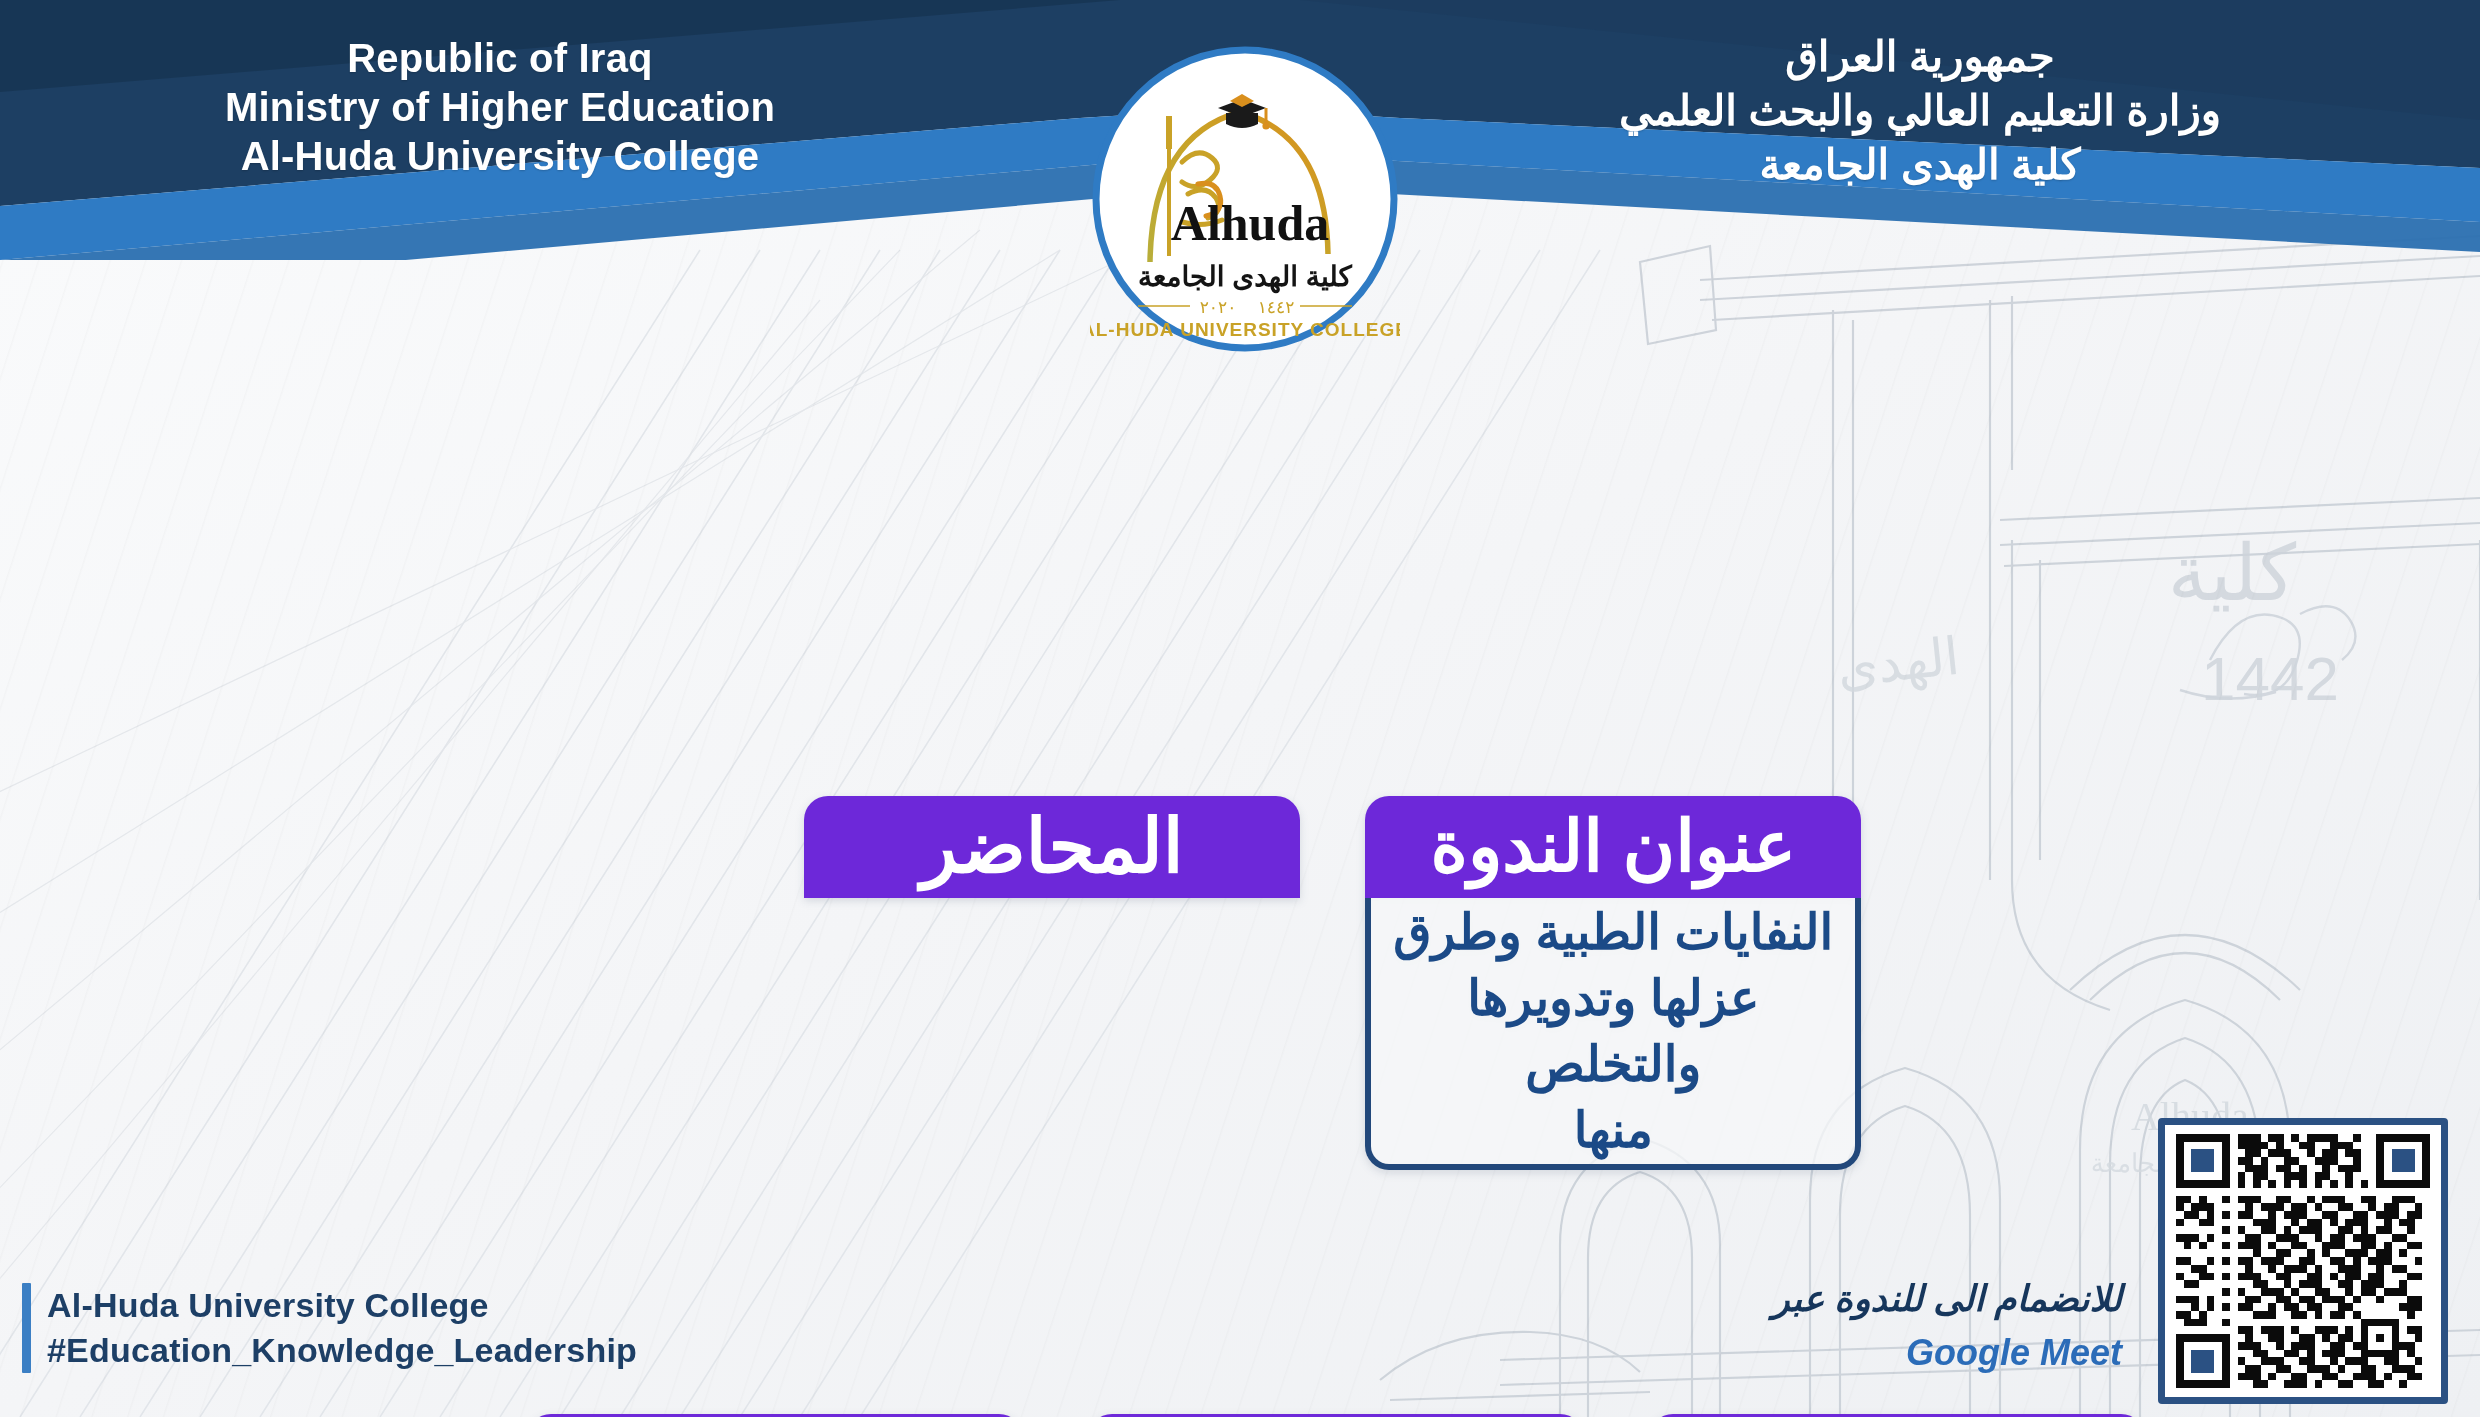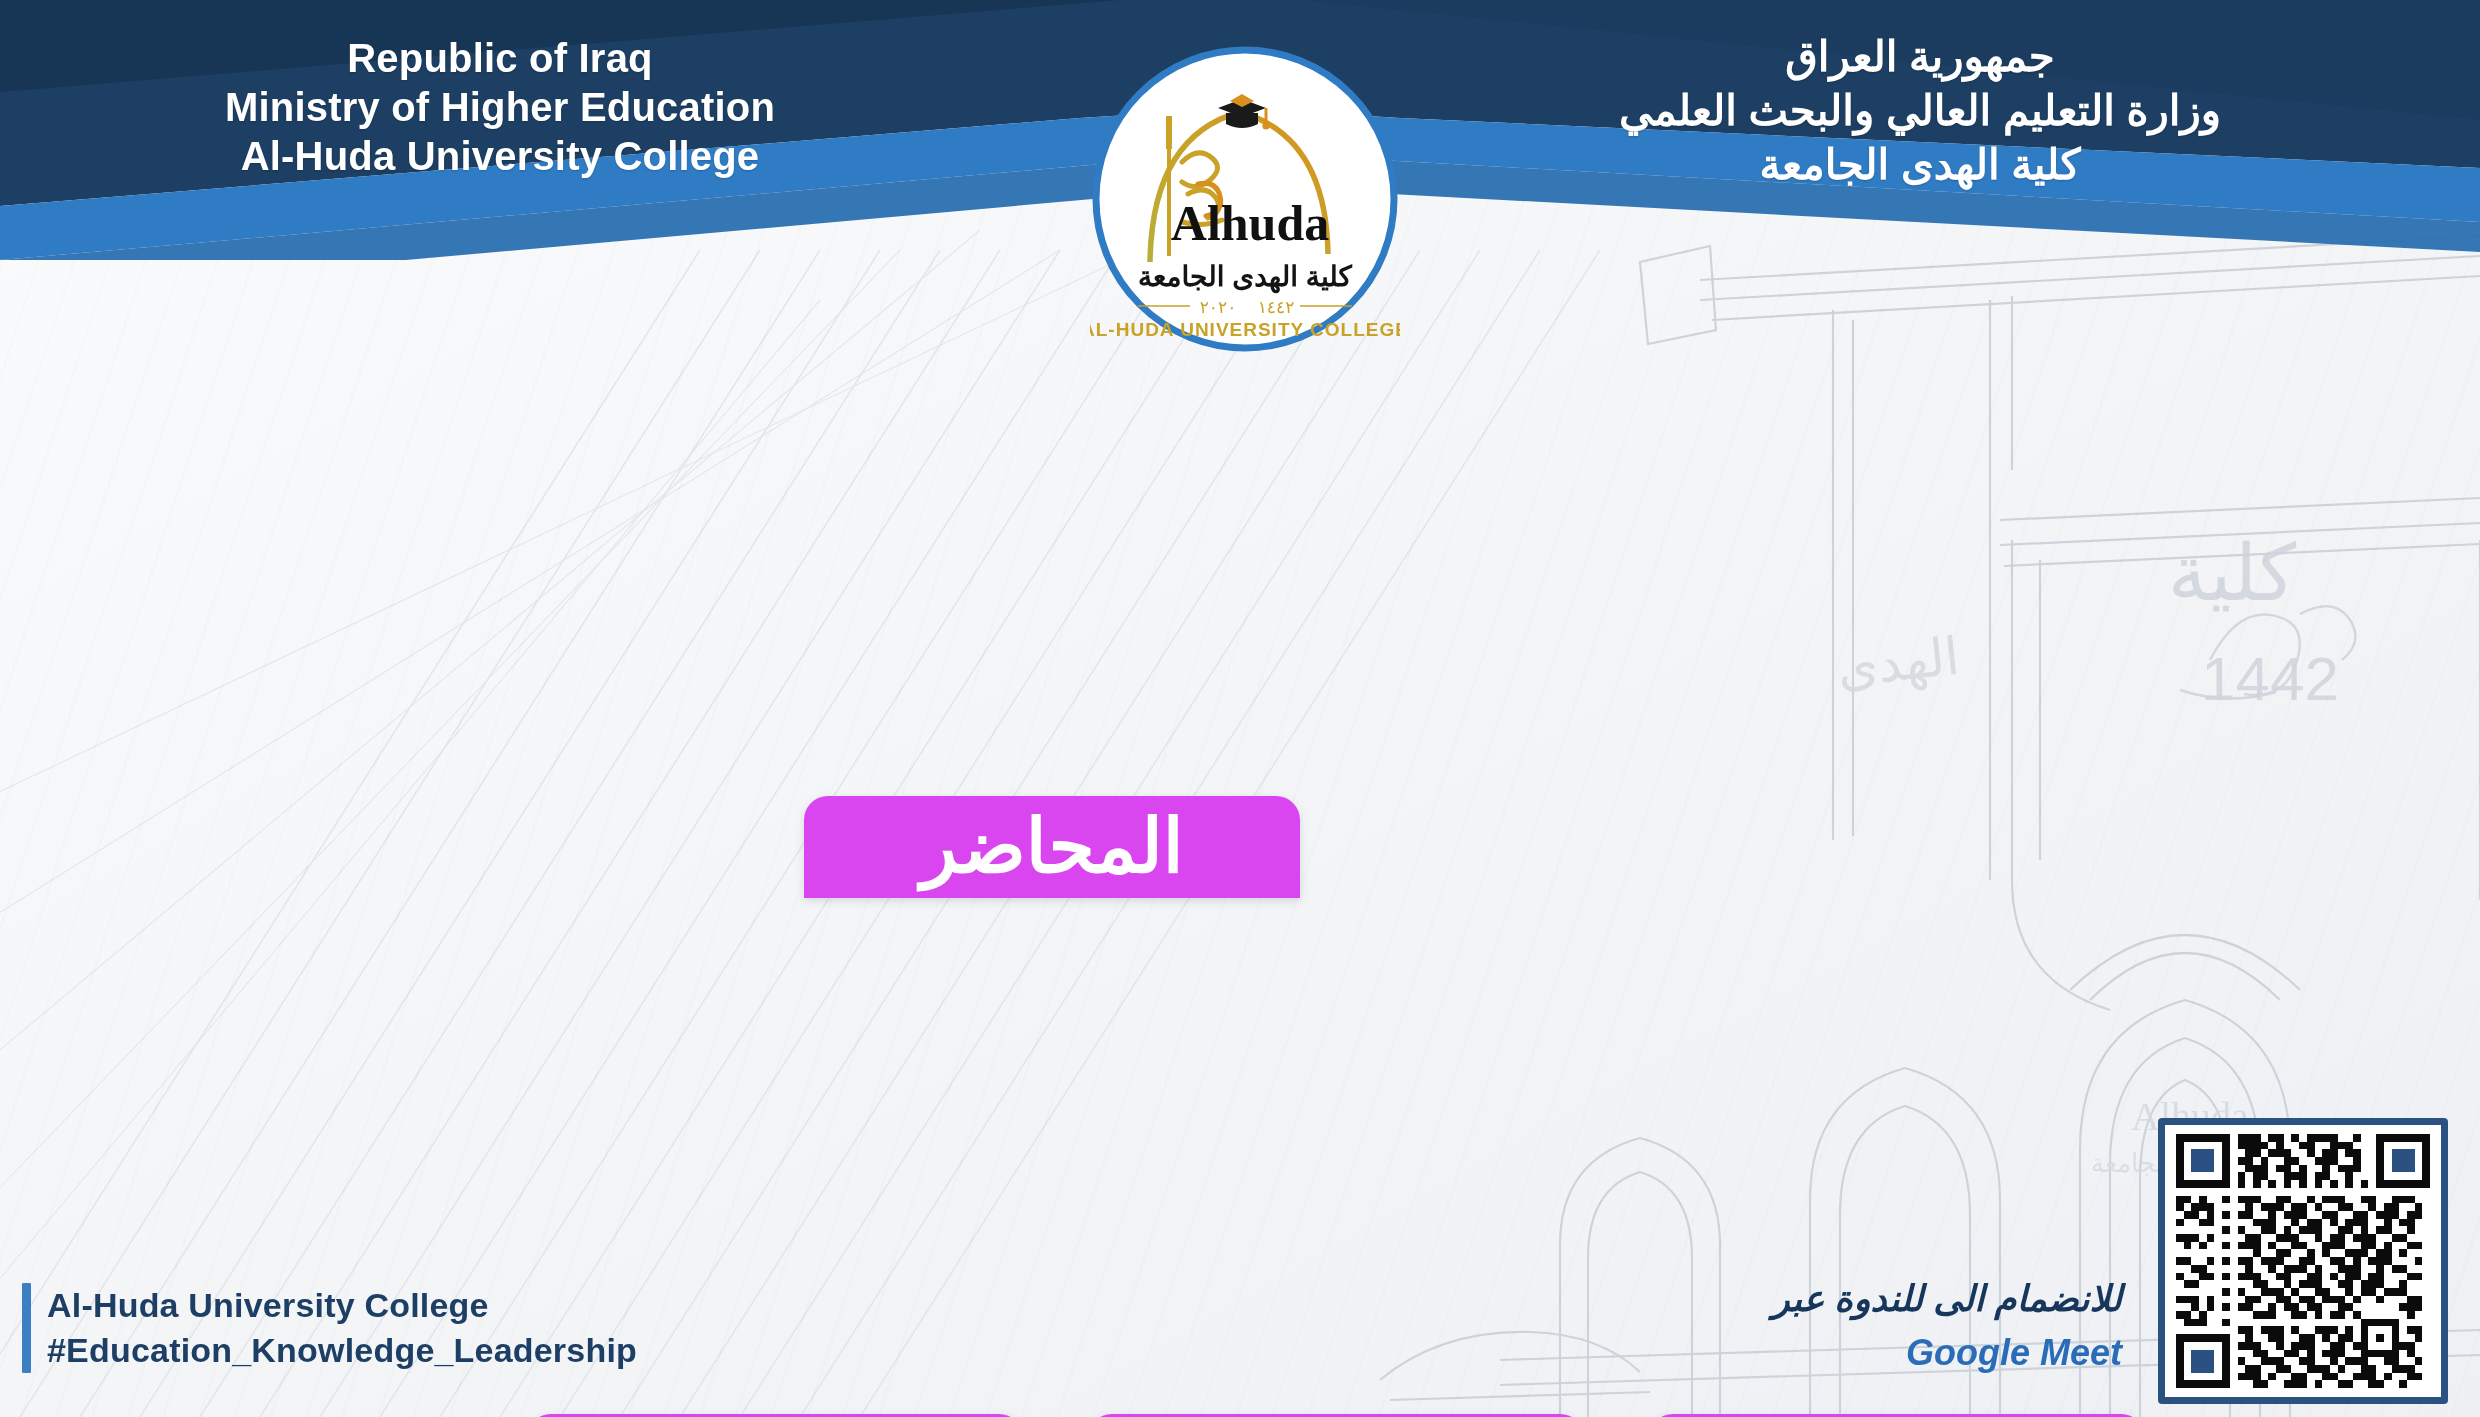--- a/index.html
+++ b/index.html
@@ -82,21 +82,21 @@
   
   .cards { position:absolute; inset:0; z-index:5; }
 
   .card {
     position:absolute;
     border-radius:26px;
     overflow:visible;
     filter:drop-shadow(0 3px 4px rgba(20,45,80,.14));
   }
   .card-head {
-    background:#d946ef;
+    background:#6d28d9;
     color:#ffffff;
     border-radius:24px 24px 0 0;
     text-align:center;
     direction:rtl;
     font-weight:bold;
     letter-spacing:.5px;
     display:flex;
     align-items:center;
     justify-content:center;
   }
@@ -358,20 +358,28 @@
       <text x="155" y="292" text-anchor="middle" font-family="'Liberation Sans', sans-serif" font-weight="bold" font-size="19" letter-spacing="1" fill="#c9a227">AL-HUDA UNIVERSITY COLLEGE</text>
     </svg>
   </div>
 
   <div class="cards">
 
     <div class="card" id="card-lecturer" style="left: 804.1px; top: 795.6px; width: 496.4px;">
       <div class="card-head" style="height: 102px; font-size: 74.8px;">المحاضر</div>
     </div>
 
+    <div class="card" id="card-title" style="left: 1365.1px; top: 795.6px; width: 496.4px;">
+      <div class="card-head" style="height: 102px; font-size: 71.4px;">عنوان الندوة</div>
+      <div class="card-body" style="height: 272px; font-size: 49.3px;">
+        <div>النفايات الطبية وطرق</div>
+        <div>عزلها وتدويرها والتخلص</div>
+        <div>منها</div>
+      </div>
+    </div>
 
     <div class="card" id="card-venue" style="left: 527px; top: 1414.4px; width: 496.4px;">
       <div class="card-head" style="height: 98.6px; font-size: 62.9px;">مكان انعقاد الندوة</div>
 
     </div>
 
     <div class="card" id="card-time" style="left: 1088px; top: 1414.4px; width: 496.4px;">
       <div class="card-head" style="height: 98.6px; font-size: 69.7px;">وقت الندوة</div>
 
     </div>

